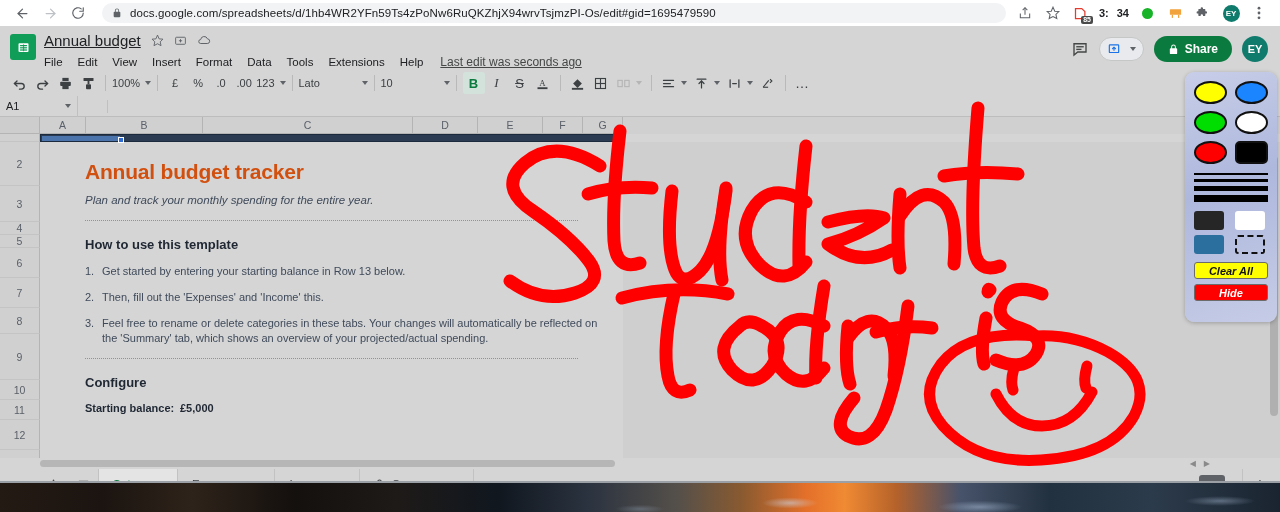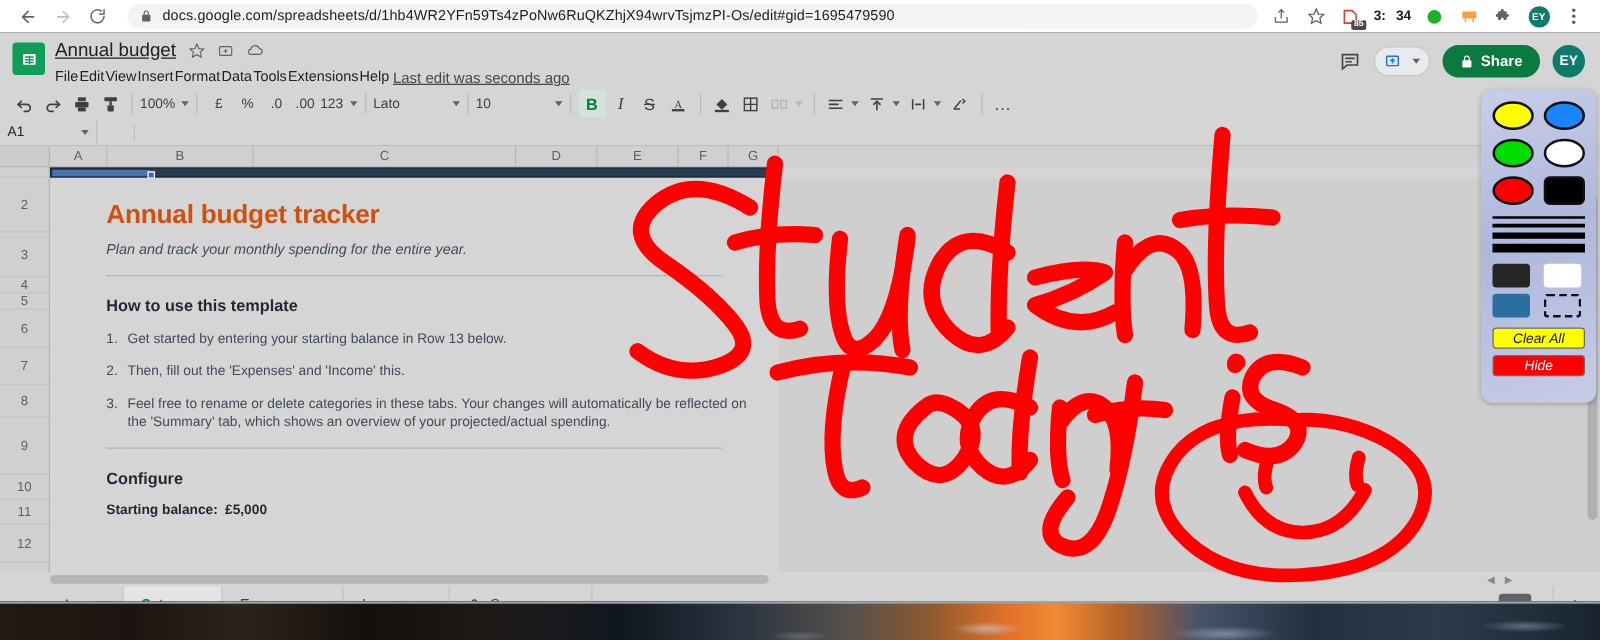--- a/index.html
+++ b/index.html
@@ -55,21 +55,21 @@
   }
   .sheets-header { display: flex; align-items: flex-start; height: 44px; padding: 4px 6px 0 6px; }
   .sheets-logo {
     width: 26px; height: 26px; margin: 4px 8px 0 4px; background: #0f9d58;
     border-radius: 3px; display:flex; align-items:center; justify-content:center; flex:0 0 auto;
   }
   .title-zone { display: flex; flex-direction: column; flex: 0 0 auto; }
   .title-row { display: flex; align-items: center; gap: 10px; height: 20px; }
   .doc-title { font-size: 15px; color: #202124; white-space: nowrap; text-decoration: underline; }
   .title-ico { color: #5f6368; display: flex; align-items: center; }
-  .menu-row { display: flex; align-items: center; gap: 1px; height: 20px; margin-top: 2px; }
+  .menu-row { display: flex; align-items: center; gap: 15px; height: 20px; margin-top: 2px; }
   .menu-item { font-size: 11.5px; color: #202124; white-space: nowrap; }
   .last-edit { font-size: 12px; color: #444746; text-decoration: underline; margin-left: 2px; white-space: nowrap; }
   .header-right { margin-left: auto; display: flex; align-items: center; gap: 10px; padding: 6px 6px 0 0; }
   .comment-ico { color: #444746; display:flex; }
   .present-pill {
     display: flex; align-items: center; gap: 4px; border: 1px solid #c4c7c5;
     border-radius: 12px; height: 24px; padding: 0 7px; background: #e8eaed;
   }
   .share-btn {
     display: flex; align-items: center; gap: 6px; background: #0b7a3e; color: #fff;
@@ -183,21 +183,21 @@
   .sw { width: 33px; height: 23px; border-radius: 50%; border: 2px solid #111; }
   .sw.sq { border-radius: 5px; }
   .sw.white { border-color: #111; }
   .lines { margin-top: 9px; display: flex; flex-direction: column; gap: 4px; align-items: flex-start; }
   .ln { width: 74px; background: #000; }
   .bg-grid { margin-top: 9px; display: grid; grid-template-columns: 1fr 1fr; gap: 5px 8px; }
   .bgsw { width: 30px; height: 19px; border-radius: 3px; }
   .bgsw.dashed { background: transparent; border: 2px dashed #111; }
   .panel-btn {
     margin-top: 8px; height: 17px; border-radius: 3px; display: flex; align-items: center;
-    justify-content: center; font-size: 11px; font-weight: normal; border: 1px solid #6b6b6b;
+    justify-content: center; font-size: 11px; font-weight: bold; border: 1px solid #6b6b6b;
     font-style: italic;
   }
   .btn-clear { background: #ffff00; color: #111; }
   .btn-hide { background: #ff0000; color: #fff; margin-top: 5px; }
 
   
   .ink { position: absolute; top: 26px; left: 0; width: 1280px; height: 455px; pointer-events: none; }
 
   
   .desktop {

